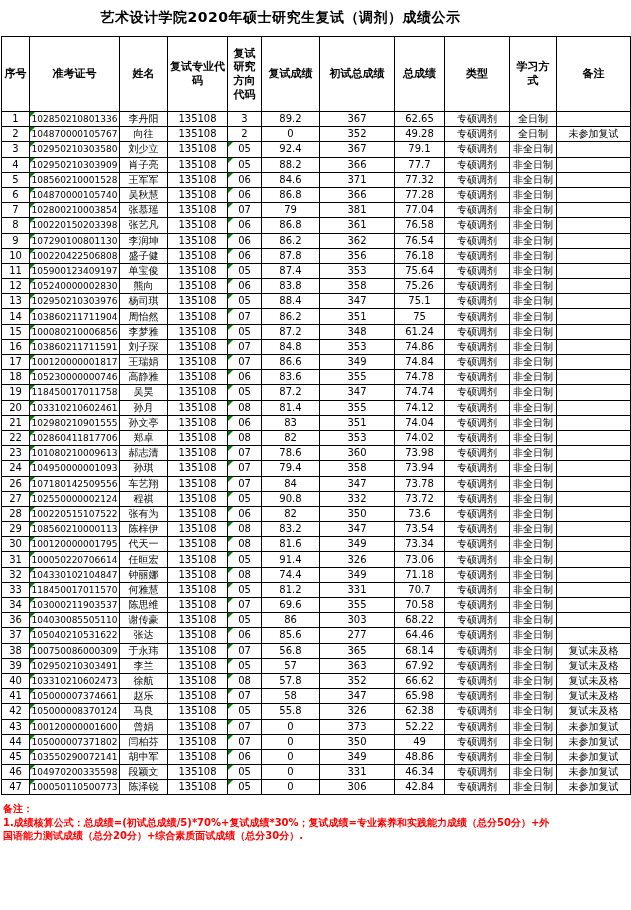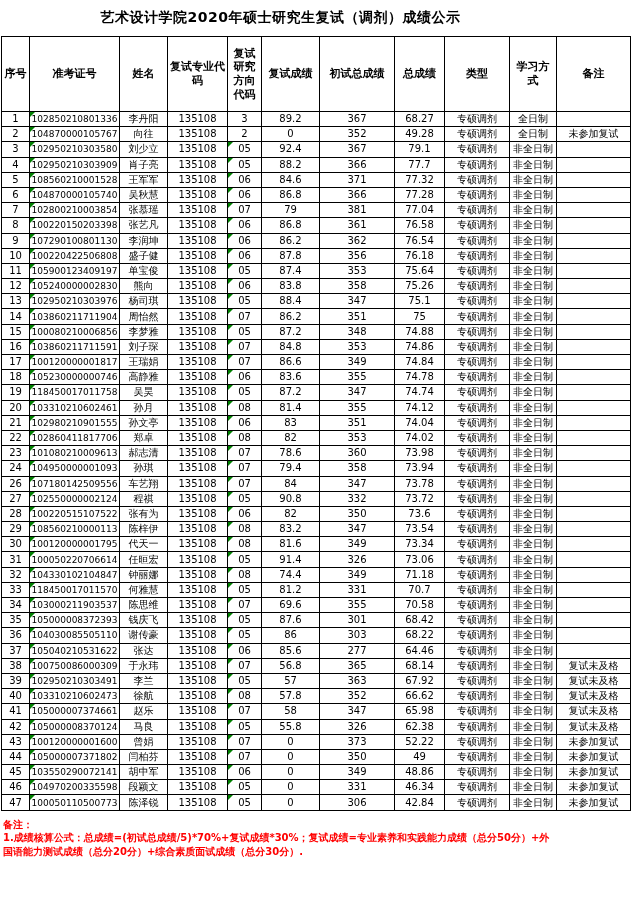--- a/index.html
+++ b/index.html
@@ -83,21 +83,21 @@
     </thead>
     <tbody id="rows-body">
         <tr>
           <td class="f-no">1</td>
           <td class="f-ticket gt">102850210801336</td>
           <td class="f-name">李丹阳</td>
           <td class="f-major">135108</td>
           <td class="f-dir">3</td>
           <td class="f-retest">89.2</td>
           <td class="f-initial">367</td>
-          <td class="f-total">68.27</td>
+          <td class="f-total">62.65</td>
           <td class="f-type">专硕调剂</td>
           <td class="f-mode">全日制</td>
           <td class="f-remark"></td>
         </tr>
         <tr>
           <td class="f-no">2</td>
           <td class="f-ticket gt">104870000105767</td>
           <td class="f-name">向往</td>
           <td class="f-major">135108</td>
           <td class="f-dir">2</td>
@@ -265,21 +265,21 @@
           <td class="f-remark"></td>
         </tr>
         <tr>
           <td class="f-no">15</td>
           <td class="f-ticket gt">100080210006856</td>
           <td class="f-name">李梦雅</td>
           <td class="f-major">135108</td>
           <td class="f-dir gt">05</td>
           <td class="f-retest">87.2</td>
           <td class="f-initial">348</td>
-          <td class="f-total">74.88</td>
+          <td class="f-total">61.24</td>
           <td class="f-type">专硕调剂</td>
           <td class="f-mode">非全日制</td>
           <td class="f-remark"></td>
         </tr>
         <tr>
           <td class="f-no">16</td>
           <td class="f-ticket gt">103860211711591</td>
           <td class="f-name">刘子琛</td>
           <td class="f-major">135108</td>
           <td class="f-dir gt">07</td>
@@ -500,33 +500,20 @@
         </tr>
         <tr>
           <td class="f-no">34</td>
           <td class="f-ticket gt">103000211903537</td>
           <td class="f-name">陈思维</td>
           <td class="f-major">135108</td>
           <td class="f-dir gt">07</td>
           <td class="f-retest">69.6</td>
           <td class="f-initial">355</td>
           <td class="f-total">70.58</td>
-          <td class="f-type">专硕调剂</td>
-          <td class="f-mode">非全日制</td>
-          <td class="f-remark"></td>
-        </tr>
-        <tr>
-          <td class="f-no">35</td>
-          <td class="f-ticket gt">105000008372393</td>
-          <td class="f-name">钱庆飞</td>
-          <td class="f-major">135108</td>
-          <td class="f-dir gt">05</td>
-          <td class="f-retest">87.6</td>
-          <td class="f-initial">301</td>
-          <td class="f-total">68.42</td>
           <td class="f-type">专硕调剂</td>
           <td class="f-mode">非全日制</td>
           <td class="f-remark"></td>
         </tr>
         <tr>
           <td class="f-no">36</td>
           <td class="f-ticket gt">104030085505110</td>
           <td class="f-name">谢传豪</td>
           <td class="f-major">135108</td>
           <td class="f-dir gt">05</td>

